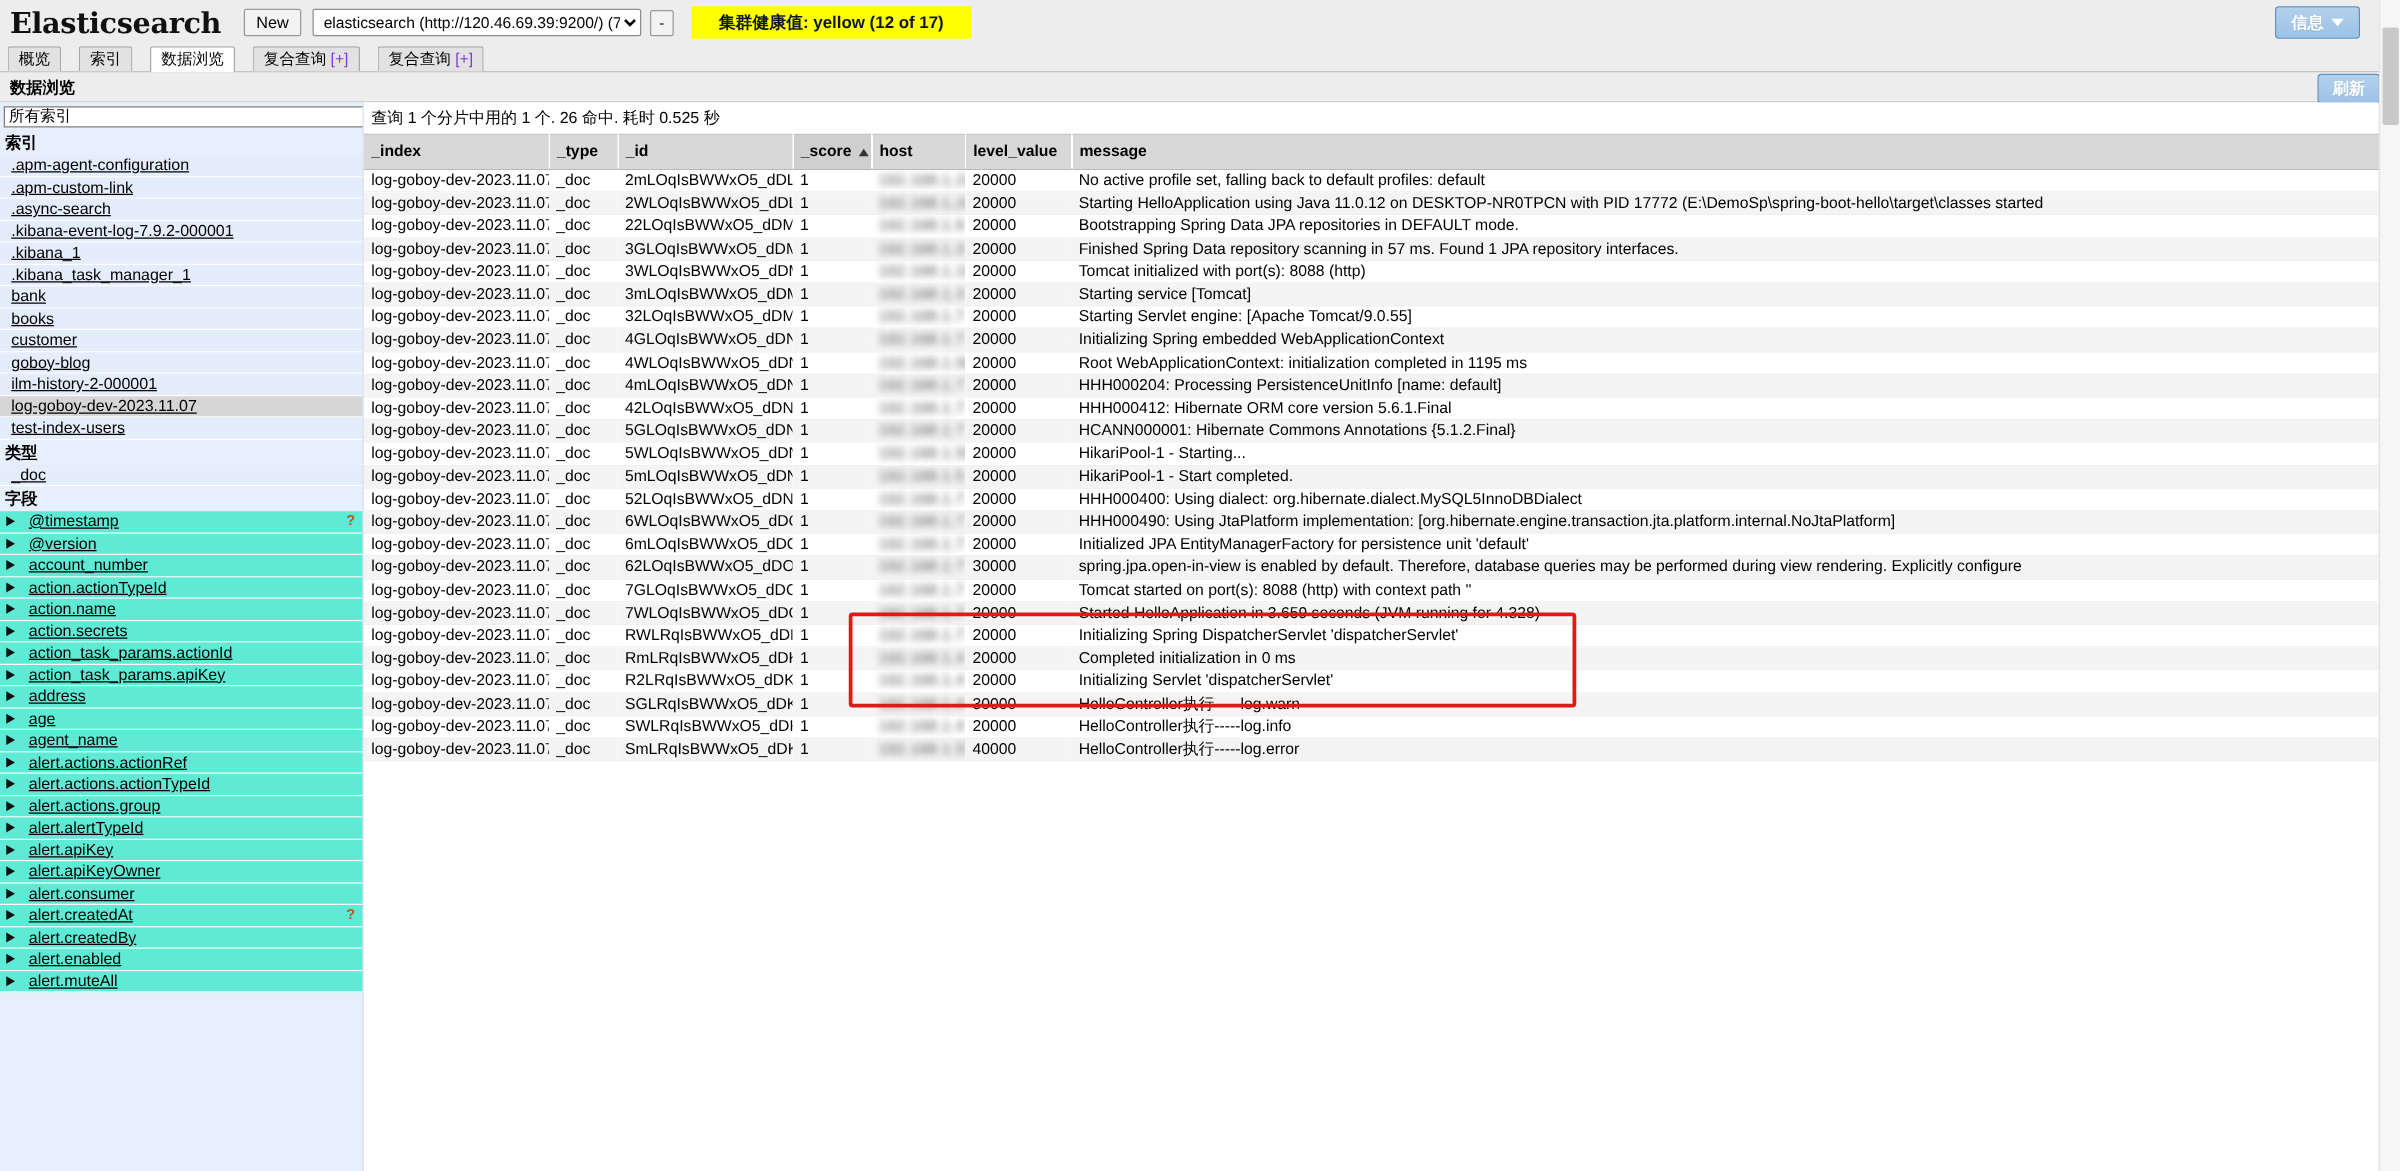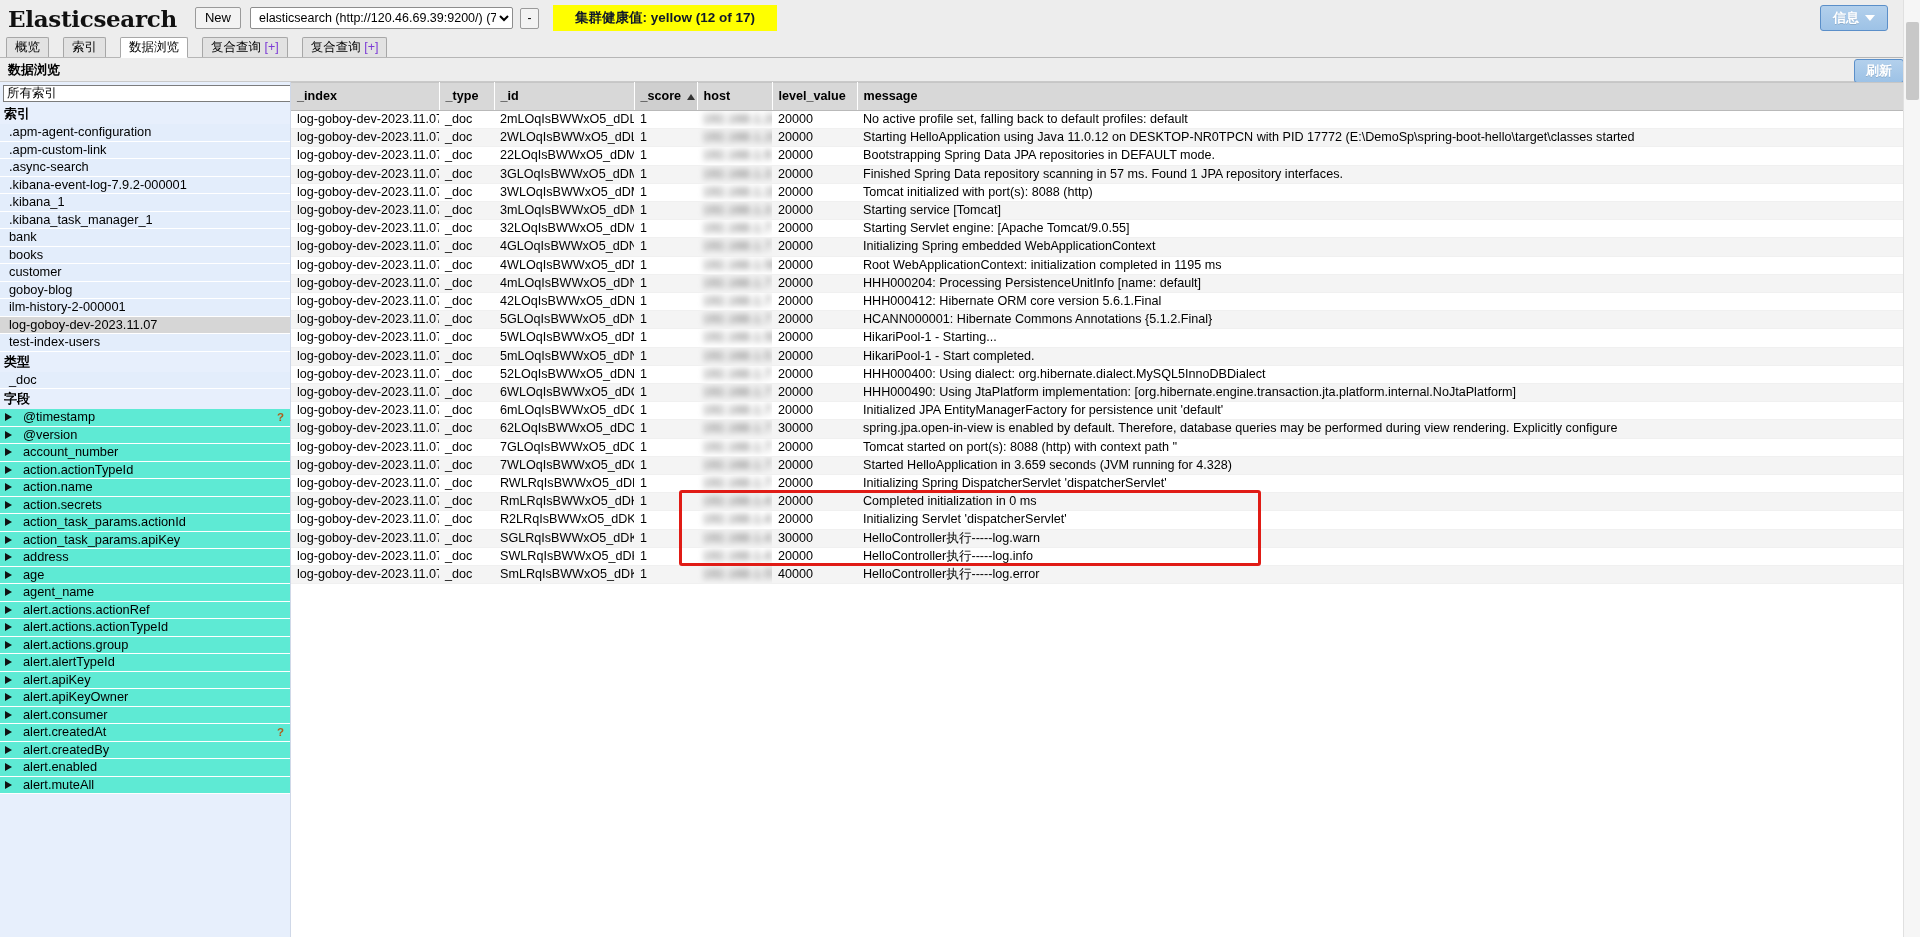--- a/index.html
+++ b/index.html
@@ -179,20 +179,21 @@
   .side-list { list-style: none; margin: 0; padding: 0; }
   .side-item {
     font-size: 12.8px;
     line-height: 16.5px;
     padding: 0 0 0 9px;
     border-bottom: 1px solid #ffffff;
     background: #e3edfb;
     cursor: pointer;
     white-space: nowrap;
     overflow: hidden;
+    text-decoration: underline;
   }
   .side-item.selected { background: #d6d6d6; }
   .field-item {
     background: #5eead4;
     display: flex;
     align-items: center;
     gap: 11px;
     padding-left: 5px;
     position: relative;
   }
@@ -463,20 +464,21 @@
           <span>alert.enabled</span>
         </li>
         <li class="side-item field-item">
           <span class="tri"></span>
           <span>alert.muteAll</span>
         </li>
       </ul>
   </div>
 
   <div id="main">
+    <div id="query-status">查询 1 个分片中用的 1 个. 26 命中. 耗时 0.525 秒</div>
 
     <table id="results-table">
       <colgroup id="results-colgroup">
           <col style="width: 148px;">
           <col style="width: 55px;">
           <col style="width: 140px;">
           <col style="width: 63px;">
           <col style="width: 75px;">
           <col style="width: 85px;">
           <col>

